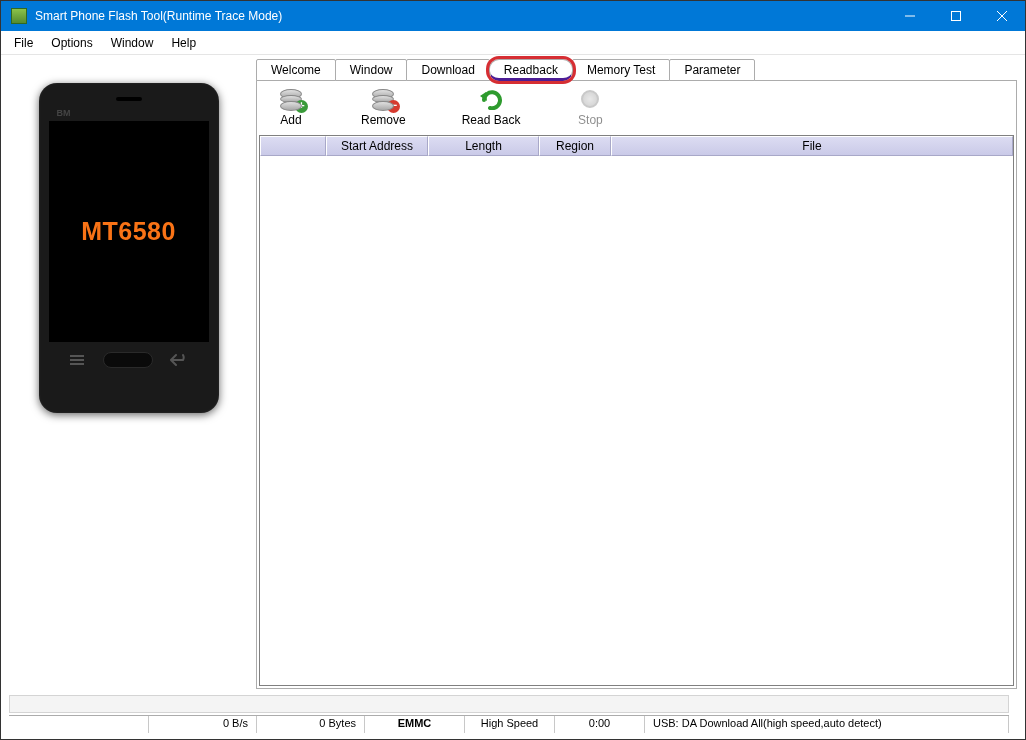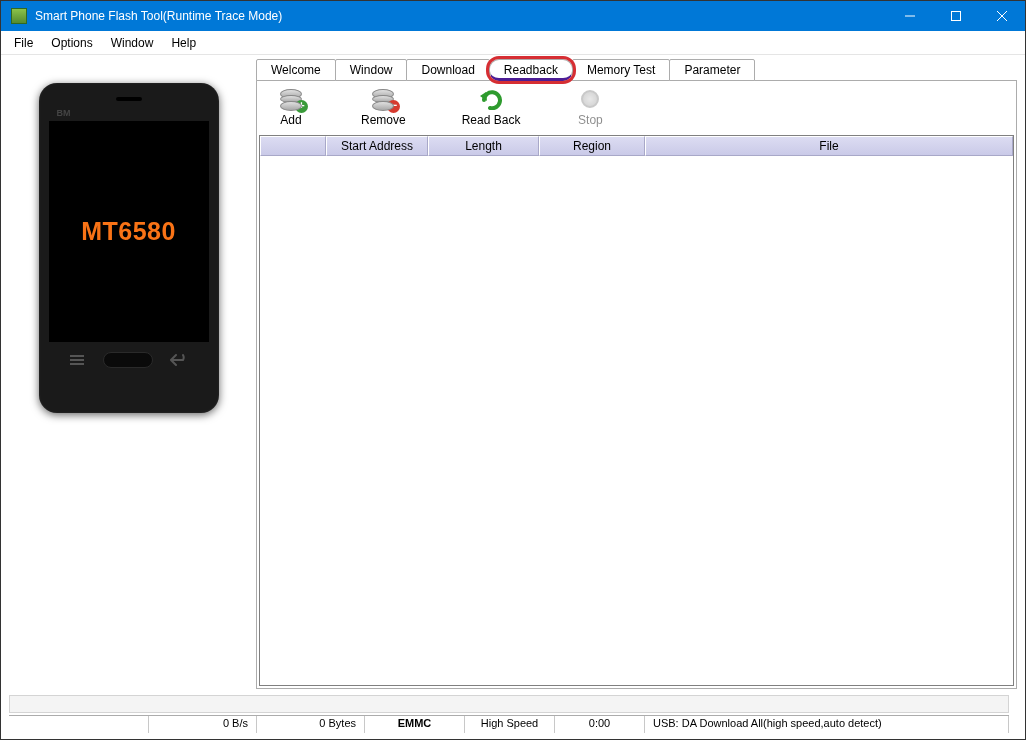--- a/index.html
+++ b/index.html
@@ -68,21 +68,21 @@
 .arrow-icon svg { width: 26px; height: 22px; }
 .stop-icon { width: 18px; height: 18px; border-radius: 50%; border: 2px solid #888; background: radial-gradient(#ccc,#999); }
 
 
 .tablewrap { margin: 4px 2px 2px 2px; border: 1px solid #808080; flex: 1; background: #fff; min-height: 0; }
 .thead { display: flex; background: #14b8a6; font-size: 12px; }
 .th { border: 1px solid #fff; border-right: 1px solid #a8a8c8; border-bottom: 1px solid #a8a8c8; padding: 2px 0; text-align: center; background: linear-gradient(#dcdcf2, #cacae8); }
 .th.c0 { width: 66px; }
 .th.c1 { width: 102px; }
 .th.c2 { width: 111px; }
-.th.c3 { width: 106px; }
+.th.c3 { width: 72px; }
 .th.c4 { flex: 1; }
 
 
 .statusbar { height: 18px; border-top: 1px solid #acacac; display: flex; font-size: 11px; margin: 0 8px 6px 0; margin-left: -247px; }
 .statusbar .cell { border-right: 1px solid #c8c8c8; padding: 1px 8px; text-align: right; white-space: nowrap; }
 .statusbar .cell.center { text-align: center; }
 .statusbar .cell.bold { font-weight: bold; }
 
 
 .progress-row { height: 18px; margin: 6px 8px 2px 0; margin-left: -247px; border: 1px solid #d4d4d4; background: #f4f4f4; }

